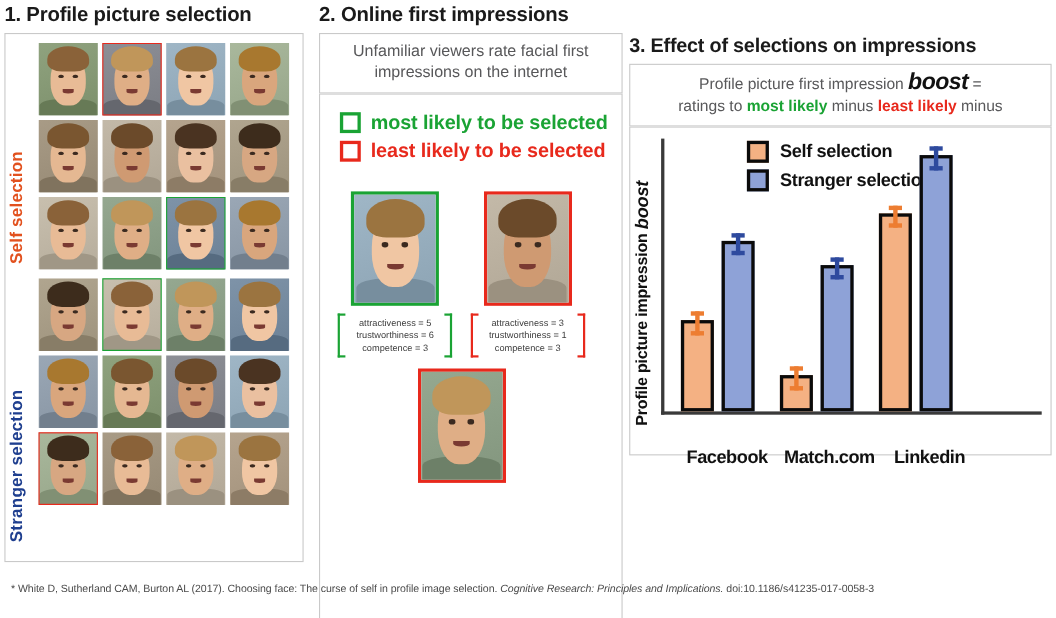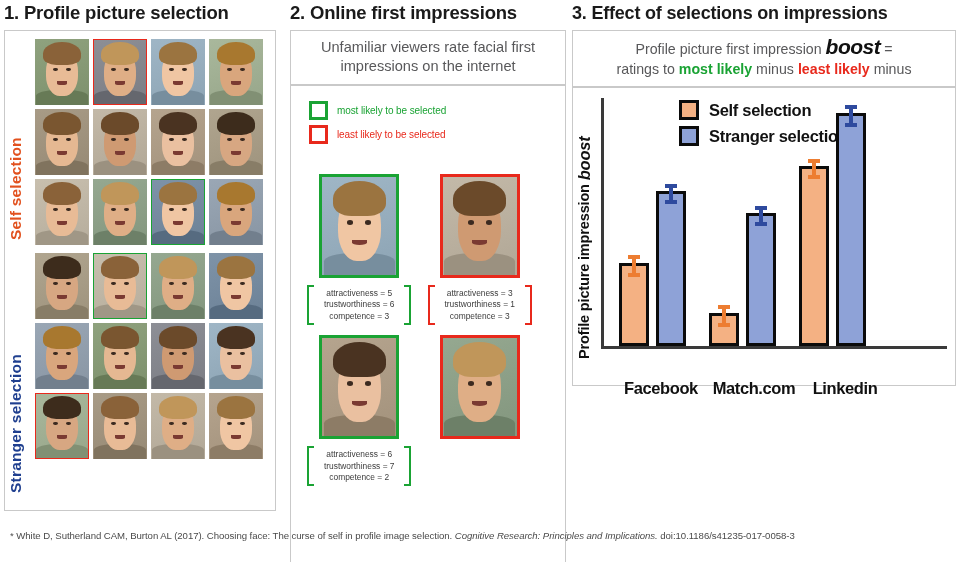--- a/index.html
+++ b/index.html
@@ -19,21 +19,21 @@
   .panel { position:absolute; top:0; }
   #panel1 { left:4px;   width:272px; }
   #panel2 { left:290px; width:276px; }
   #panel3 { left:572px; width:384px; }
 
   .panel-title {
     font-size: 18.5px; font-weight: bold; color:#1a1a1a;
     line-height: 26px; height:30px; white-space:nowrap;
     letter-spacing:-0.2px;
   }
-  #panel3 .panel-title { font-size:18px; }
+  #panel3 .panel-title { font-size:18px;margin-top:28px; }
 
   .box { border:1px solid #c9c9c9; background:#fff; }
 
   .caption {
     font-size: 14.6px; color:#58585a; text-align:center;
     padding:7px 6px 8px; line-height:19px;
   }
 
   
   #p1body { position:relative; height:481px; padding:0; }
@@ -76,21 +76,21 @@
              background:#3b2a20; border-radius:50%; }
   .ph .eyeL{ left:34%; } .ph .eyeR{ right:34%; }
   .ph .mouth{ position:absolute; left:40%; width:20%; height:5%; top:64%;
              background:#7a3a32; border-radius:0 0 60% 60%; }
 
   
   #p2body { height:481px; position:relative; padding:10px 8px 8px; }
   .legend-row { display:flex; align-items:center; gap:9px; margin:5px 0 0 10px; }
   .legend-sq { width:19px; height:19px; background:#fff; border:3.5px solid #1aa334; }
   .legend-sq.red { border-color:#e8291c; }
-  .legend-txt { font-size:10px; font-weight:normal; color:#1aa334; letter-spacing:-0.1px; }
+  .legend-txt { font-size:18px; font-weight:bold; color:#1aa334; letter-spacing:-0.1px; }
   .legend-txt.red { color:#e8291c; }
 
   .pairs { position:absolute; left:8px; right:25px; top:88px; }
   .pair-row { display:flex; justify-content:space-around; margin-bottom:10px; }
   .pair-cell { width:104px; }
   .pair-img { width:80px; height:104px; margin:0 auto; position:relative;
               border:3px solid #1aa334; }
   .pair-cell.least .pair-img { border-color:#e8291c; }
 
   .ratings { position:relative; margin:7px auto 0; width:104px;
@@ -516,40 +516,20 @@
               <div class="ratings">
                 <span class="brk l"></span>
                 <span class="brk r"></span>
                 <div>attractiveness = 3</div>
                 <div>trustworthiness = 1</div>
                 <div>competence = 3</div>
               </div>
             </div>
           </div>
           <div class="pair-row">
-            <div class="pair-cell most">
-              <div class="pair-img">
-                <div class="ph">
-                  <div class="bg" style="background:linear-gradient(160deg,#b5a48e,#a3927c)"></div>
-                  <div class="body" style="background:#8d7c66"></div>
-                  <div class="head" style="background:#eac0a0"></div>
-                  <div class="hair" style="background:#4a3321"></div>
-                  <div class="eyeL"></div>
-                  <div class="eyeR"></div>
-                  <div class="mouth"></div>
-                </div>
-              </div>
-              <div class="ratings">
-                <span class="brk l"></span>
-                <span class="brk r"></span>
-                <div>attractiveness = 6</div>
-                <div>trustworthiness = 7</div>
-                <div>competence = 2</div>
-              </div>
-            </div>
             <div class="pair-cell least">
               <div class="pair-img">
                 <div class="ph">
                   <div class="bg" style="background:linear-gradient(160deg,#95a890,#83967e)"></div>
                   <div class="body" style="background:#6d8068"></div>
                   <div class="head" style="background:#dfae86"></div>
                   <div class="hair" style="background:#c0965a"></div>
                   <div class="eyeL"></div>
                   <div class="eyeR"></div>
                   <div class="mouth"></div>

